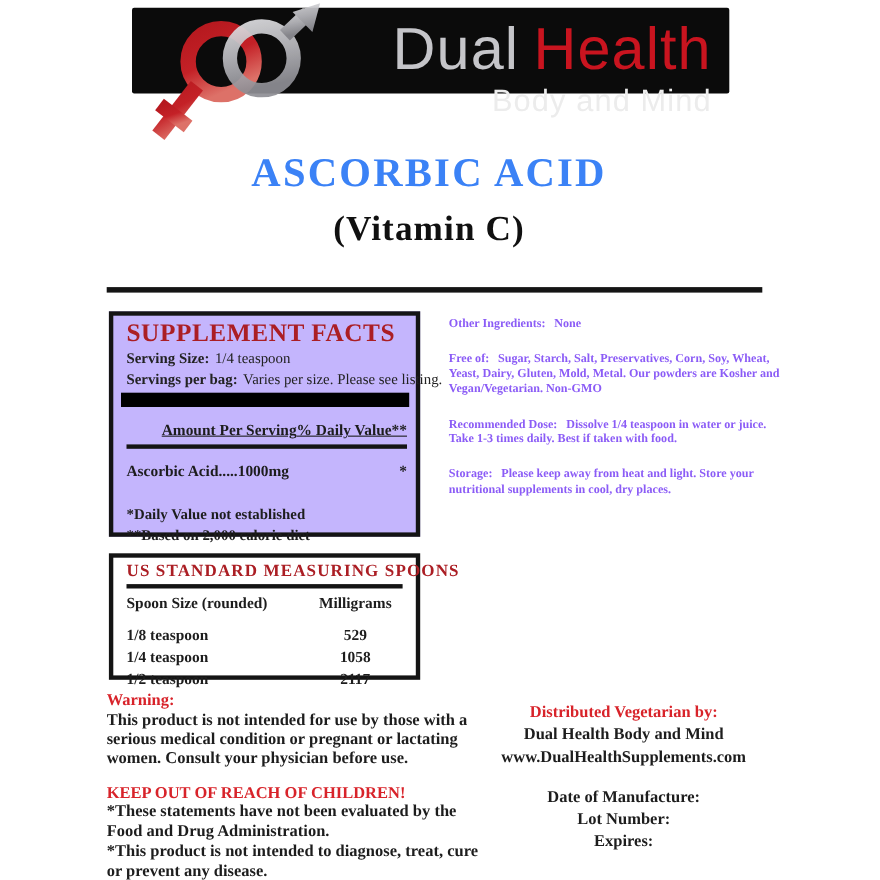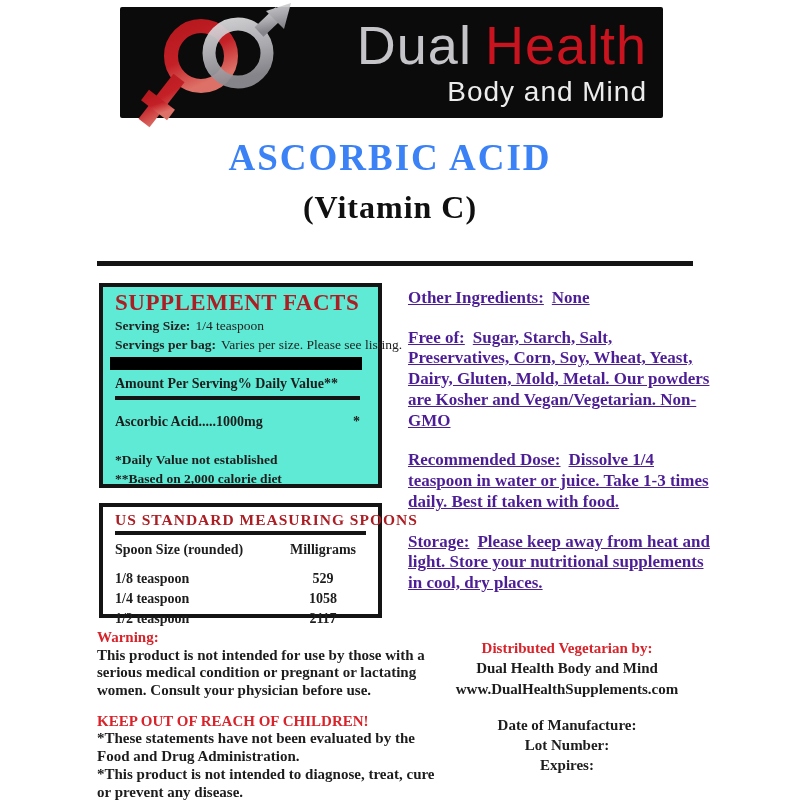--- a/index.html
+++ b/index.html
@@ -1,61 +1,61 @@
 <!DOCTYPE html>
 <html><head>
 <meta charset="utf-8">
 <style>
   html,body{margin:0;padding:0;background:#ffffff;}
   .canvas{position:relative;width:800px;height:800px;background:#ffffff;overflow:hidden;
           font-family:"Liberation Serif", serif;color:#1d1d1d;}
 
   
-  .logo-box{position:absolute;left:120px;top:7px;width:543px;height:111px;
+  .logo-box{position:absolute;left:120px;top:7px;width:543px;height:78px;
             background:#0b0b0b;border-radius:2px;}
   .logo-svg{position:absolute;left:10px;top:-4px;overflow:visible;}
   .logo-text{position:absolute;right:16px;top:10px;text-align:right;
              font-family:"Liberation Sans", sans-serif;}
   .brand-line{font-size:54px;line-height:1.05;letter-spacing:1px;white-space:nowrap;}
   .brand-dual{color:#c5c5c9;}
   .brand-health{color:#c9141f;margin-left:13px;}
   .brand-tagline{font-size:28px;color:#ececec;margin-top:2px;letter-spacing:1px;}
 
   
   .product-title{position:absolute;left:90px;top:136px;width:600px;text-align:center;
                  font-size:37px;font-weight:bold;letter-spacing:2px;color:#3b82f6;}
   .product-subtitle{position:absolute;left:90px;top:189px;width:600px;text-align:center;
                  font-size:32px;font-weight:bold;letter-spacing:1px;color:#101010;}
   .divider{position:absolute;left:97px;top:261px;width:596px;height:5px;background:#141414;}
 
   
   .sf-box{position:absolute;left:99px;top:283px;width:283px;height:205px;
-          border:4px solid #141414;box-sizing:border-box;padding:4px 18px 0 12px;background:#5eead4;}
+          border:4px solid #141414;box-sizing:border-box;padding:4px 8px 0 12px;background:#c4b5fd;}
   .sf-title{color:#ab1e24;font-size:23px;font-weight:bold;letter-spacing:.5px;line-height:1.05;}
   .sf-line{font-size:13.5px;margin-top:3px;line-height:1.15;color:#222;white-space:nowrap;}
   .sf-line .lbl{font-weight:bold;margin-right:5px;}
   .sf-bar{height:13px;background:#000;margin:5px -2px 0 -5px;}
-  .sf-headers{display:flex;justify-content:flex-start;font-weight:bold;font-size:14px;margin-top:6px;}
+  .sf-headers{display:flex;justify-content:flex-end;font-weight:bold;font-size:14px;margin-top:14px;text-decoration:underline;}
   .sf-rule{height:4px;background:#141414;margin-top:4px;}
   .sf-row{display:flex;justify-content:space-between;font-weight:bold;font-size:14px;margin-top:14px;}
   .sf-notes{margin-top:21px;font-size:13.5px;font-weight:bold;line-height:1.4;}
 
   
   .spoon-box{position:absolute;left:99px;top:503px;width:283px;height:115px;
              border:4px solid #141414;box-sizing:border-box;padding:4px 12px 0 12px;background:#fff;}
   .spoon-title{color:#ab1e24;font-size:15.5px;font-weight:bold;letter-spacing:1px;white-space:nowrap;}
   .spoon-underline{height:4px;background:#141414;margin-top:2px;}
   .spoon-head{display:flex;justify-content:space-between;font-weight:bold;font-size:14px;margin-top:7px;}
   .spoon-row{display:flex;justify-content:space-between;font-weight:bold;font-size:14px;margin-top:4px;}
   .spoon-row.first{margin-top:13px;}
   .mg-cell{width:86px;text-align:center;}
 
   
-  .info-col{position:absolute;left:408px;top:288px;width:302px;font-size:17px;
-            font-weight:bold;line-height:1.22;color:#4c1d95;text-decoration:underline;}
+  .info-col{position:absolute;left:408px;top:288px;width:302px;font-size:11px;
+            font-weight:bold;line-height:1.22;color:#8b5cf6;}
   .info-col p{margin:0 0 19px 0;}
   .info-lbl{margin-right:8px;}
 
   
   .warning-col{position:absolute;left:97px;top:629px;width:342px;font-size:15px;line-height:1.18;}
   .red{color:#d8232a;font-weight:bold;}
   .warning-col p{margin:0;font-weight:bold;color:#1d1d1d;}
   .warning-col .gap{margin-bottom:13px;}
 
   

